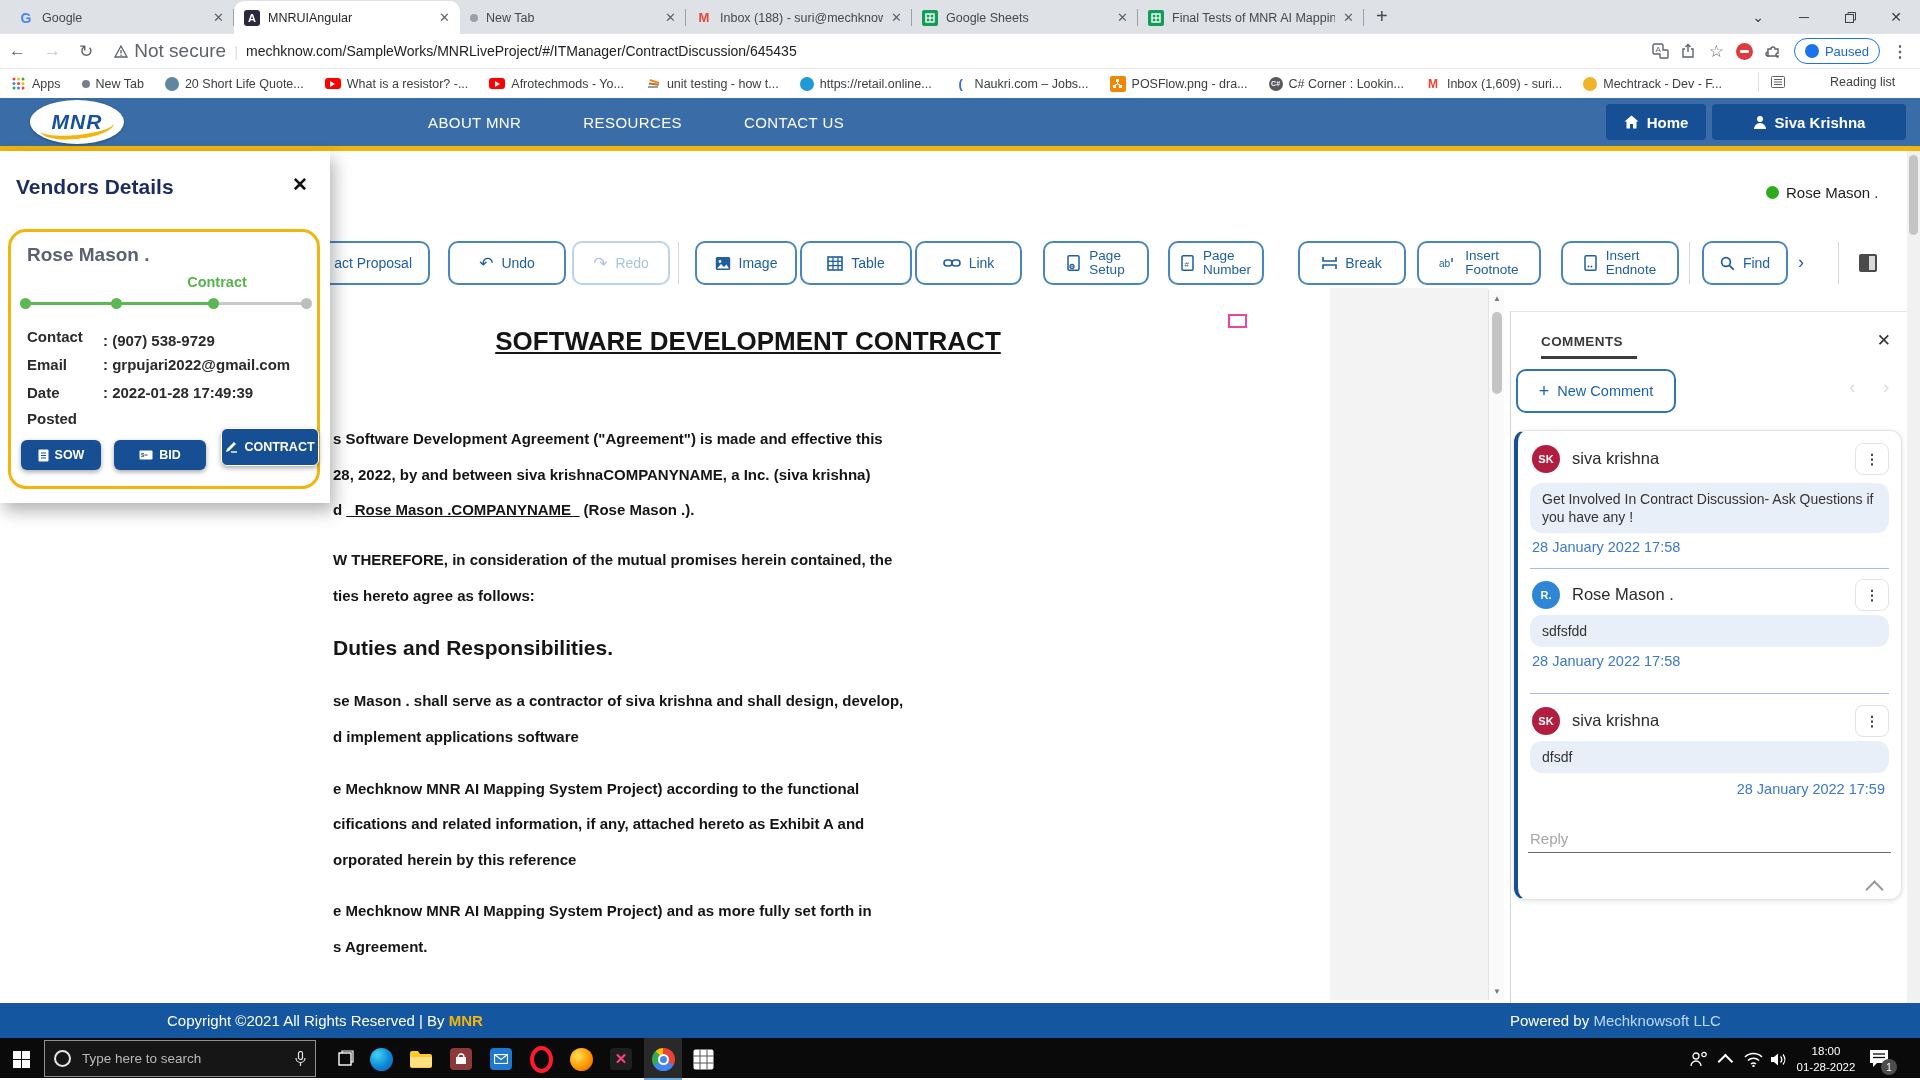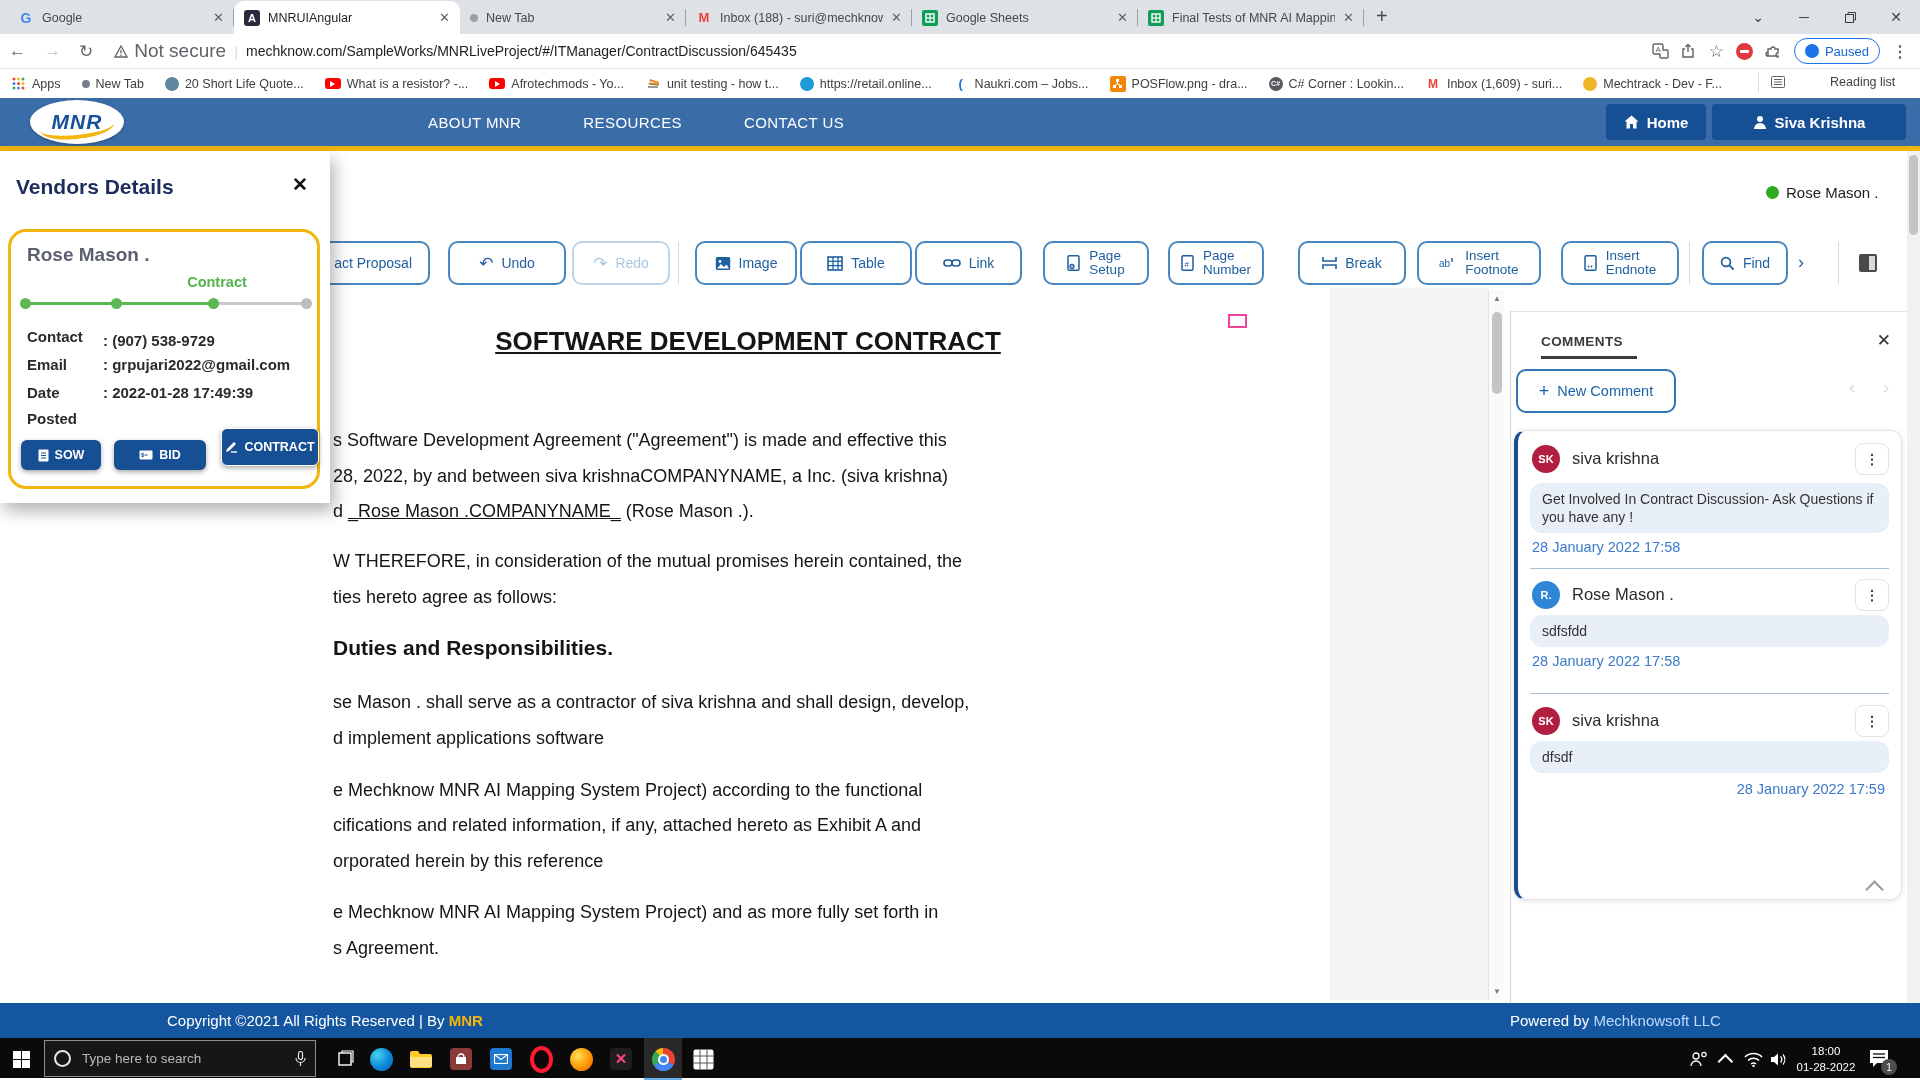--- a/index.html
+++ b/index.html
@@ -55,21 +55,21 @@
   .vdot{position:absolute;width:11px;height:11px;border-radius:50%;top:66px;}
   .vrow{position:absolute;left:16px;font-size:15px;font-weight:bold;color:#2b2b2b;}
   .vval{position:absolute;left:92px;font-size:15px;font-weight:bold;color:#2b2b2b;}
   .vbtn{position:absolute;background:#164f94;color:#fff;font-weight:bold;font-size:12.5px;border-radius:6px;display:flex;align-items:center;justify-content:center;gap:6px;box-shadow:0 2px 5px rgba(0,0,0,.35);}
   
   .tbtn{position:absolute;top:241px;height:44px;border:2px solid #4886bf;border-radius:10px;background:#fff;color:#1f5fa0;display:flex;align-items:center;justify-content:center;gap:8px;font-size:14px;box-sizing:border-box;z-index:10;}
   .tbtn.dis{border-color:#bcd4ea;color:#a8c5e0;}
   .l2{display:flex;flex-direction:column;line-height:14.5px;font-size:13.5px;}
   .tsep{position:absolute;top:242px;width:1px;height:42px;background:#d8d8d8;z-index:5;}
   
-  .dl{position:absolute;white-space:nowrap;font-size:18px;color:#151515;z-index:1;}
+  .dl{position:absolute;white-space:nowrap;font-size:15px;color:#151515;z-index:1;font-weight:bold;}
   .us{text-decoration:underline;}
   .gutter{position:absolute;left:1330px;top:288px;width:158px;height:712px;background:#f3f3f3;}
   .dscroll{position:absolute;left:1488px;top:290px;width:16px;height:710px;background:#fafafa;border-left:1px solid #e3e3e3;box-sizing:border-box;}
   .sarrow{position:absolute;left:0;width:16px;text-align:center;font-size:8px;color:#7a7a7a;}
   .thumb{position:absolute;left:3px;width:10px;background:#c4c4c4;border-radius:5px;}
   .mscroll{position:absolute;left:1907px;top:151px;width:13px;height:852px;background:#f1f1f1;}
   .pinkmark{position:absolute;left:1228px;top:314px;width:15px;height:10px;border:2px solid #f0439c;}
   .zoomctl{position:absolute;left:1763px;top:980px;display:flex;align-items:center;gap:10px;color:#444;font-size:13px;}
   
   .cpanel{position:absolute;left:1510px;top:288px;width:397px;height:715px;background:#fff;border-left:1px solid #d6d6d6;border-top:1px solid #e4e4e4;box-sizing:border-box;margin-top:23px;}
@@ -501,20 +501,21 @@
       <div class="bubble" style="top:184px;height:32px;">sdfsfdd</div>
       <span class="cdate" style="top:222px;">28 January 2022 17:58</span>
       <span class="cdiv" style="top:262px;"></span>
 
       <span class="avatar" style="top:276px;background:#b11e3f;">SK</span>
       <span class="cname" style="top:280px;">siva krishna</span>
       <span class="cmenu" style="top:274px;">⋮</span>
       <div class="bubble" style="top:310px;height:32px;">dfsdf</div>
       <span class="cdate" style="top:350px;left:auto;right:16px;">28 January 2022 17:59</span>
 
+      <input class="reply" placeholder="Reply" style="">
       <span class="chevup"></span>
     </div>
   </div>
 
   <div class="mscroll">
     <span class="thumb" style="left:2px;width:9px;top:4px;height:80px;"></span>
   </div>
 
   <div class="vpanel">
     <span class="vtitle">Vendors Details</span>

